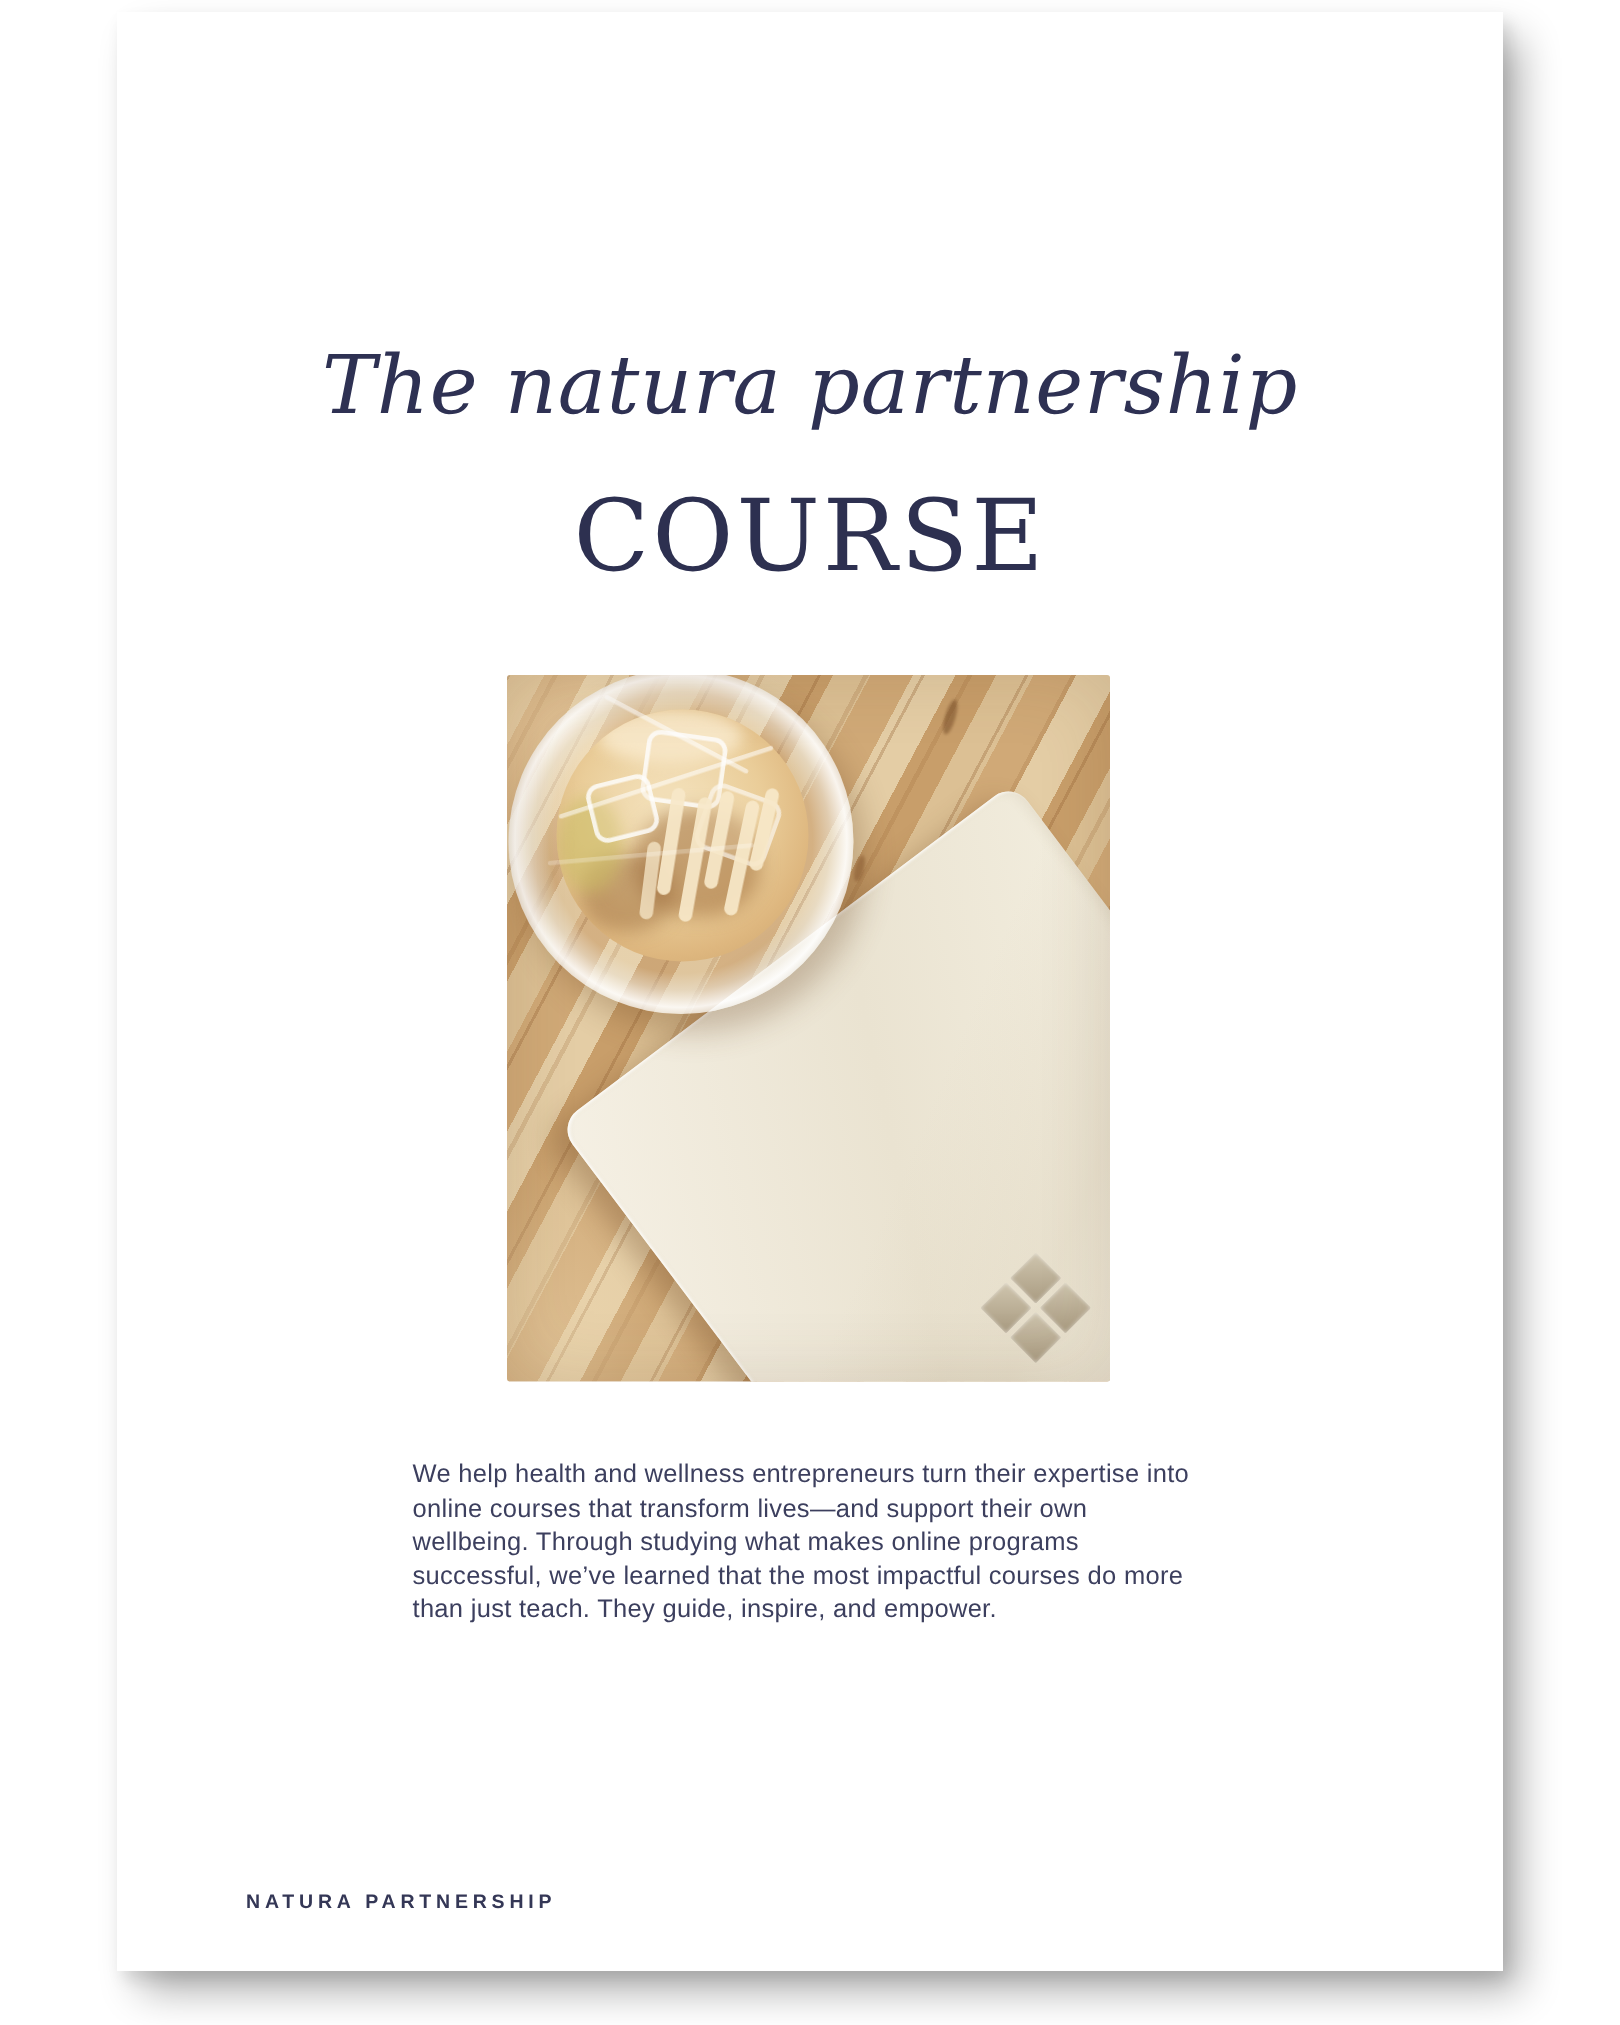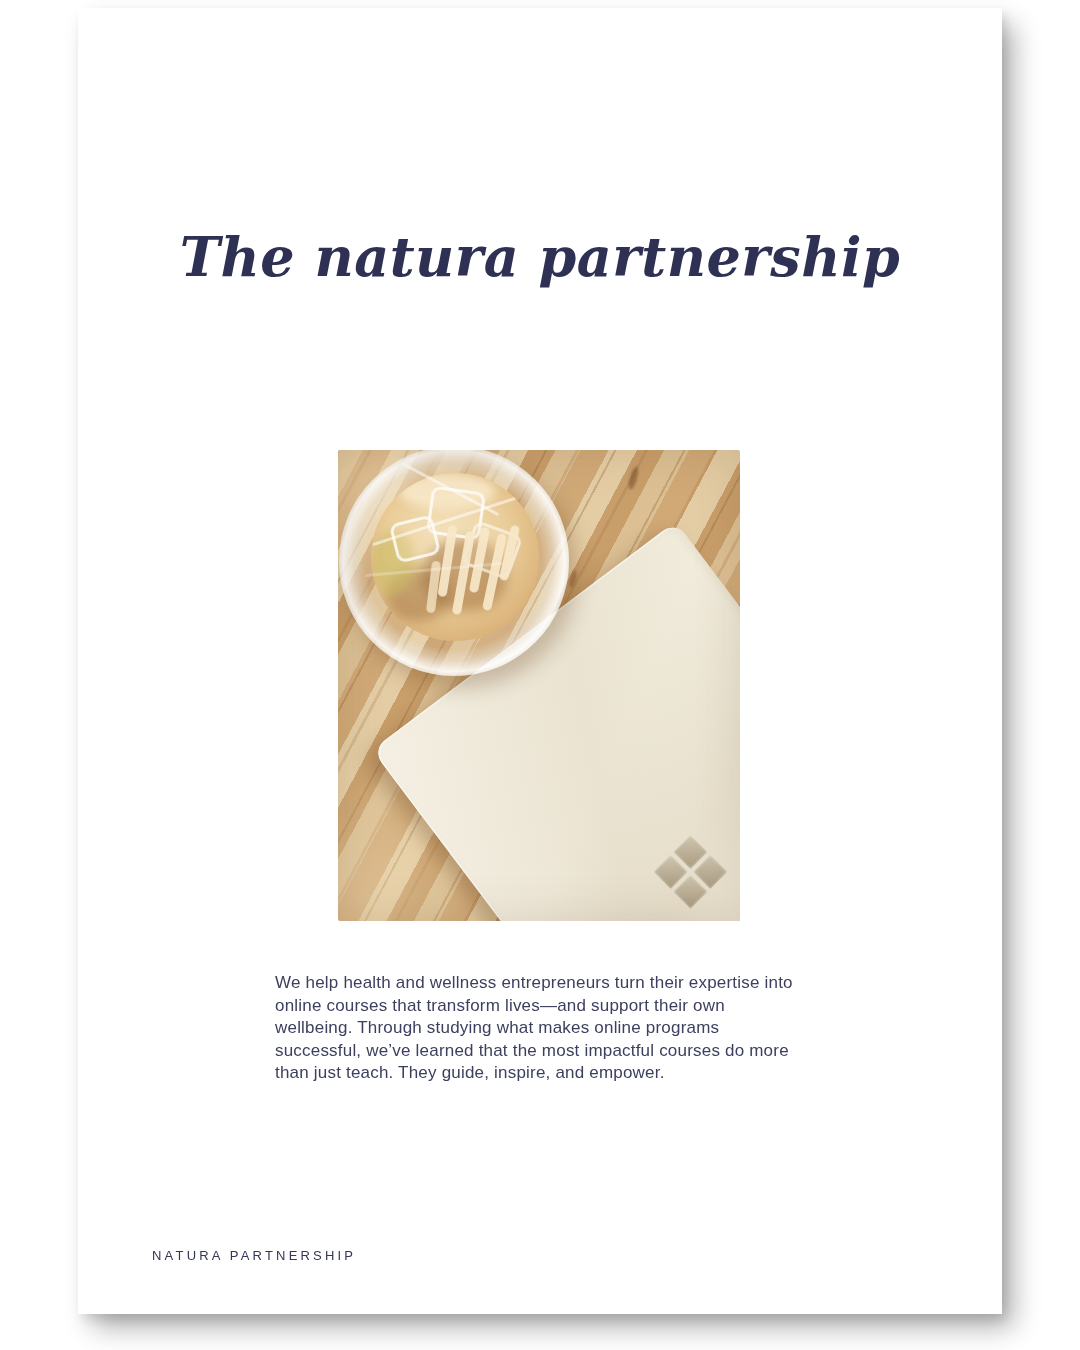--- a/index.html
+++ b/index.html
@@ -10,21 +10,21 @@
   .page{
     position:absolute;left:78px;top:8px;width:924px;height:1306px;
     background:#ffffff;
     box-shadow:13px 15px 26px -2px rgba(0,0,0,0.32), 4px 6px 10px rgba(0,0,0,0.10);
   }
 
   
   .title-script{
     position:absolute;top:218px;left:0;width:100%;margin:0;
     text-align:center;color:#2e3153;
-    font-family:"DejaVu Serif",serif;font-style:italic;font-weight:700;
+    font-family:"DejaVu Serif",serif;font-style:italic;font-weight:400;
     font-size:54px;line-height:1.15;letter-spacing:0.5px;
   }
   .title-caps{
     position:absolute;top:314px;left:0;width:100%;margin:0;
     text-align:center;color:#2d3050;
     font-family:"DejaVu Serif",serif;font-weight:400;
     font-size:66px;line-height:1.1;letter-spacing:2px;
   }
 
   
@@ -110,31 +110,32 @@
 
   
   .intro{
     position:absolute;top:964px;left:197px;width:530px;margin:0;
     color:#3c3f5e;
     font-size:17px;line-height:22.5px;letter-spacing:0.2px;
   }
 
   
   .brand{
-    position:absolute;left:72px;top:1238px;margin:2px;
-    color:#343756;font-size:13px;font-weight:400;letter-spacing:3.2px;
+    position:absolute;left:72px;top:1238px;margin:14px;
+    color:#343756;font-size:13px;font-weight:700;letter-spacing:3.2px;
   }
 </style>
 </head>
 <body>
 
 <div class="canvas">
   <div class="page">
 
     <h1 class="title-script">The natura partnership</h1>
+    <h2 class="title-caps">COURSE</h2>
 
     <div class="photo" role="img" aria-label="Top-down view of an iced latte with ice cubes in a clear plastic cup and a white laptop with a silver four-square Microsoft logo on a light wood table">
       <div class="knot k1"></div>
       <div class="knot k2"></div>
       <div class="knot k3"></div>
 
       <div class="laptop">
         <div class="sheen"></div>
         <div class="ms-logo">
           <span></span>

